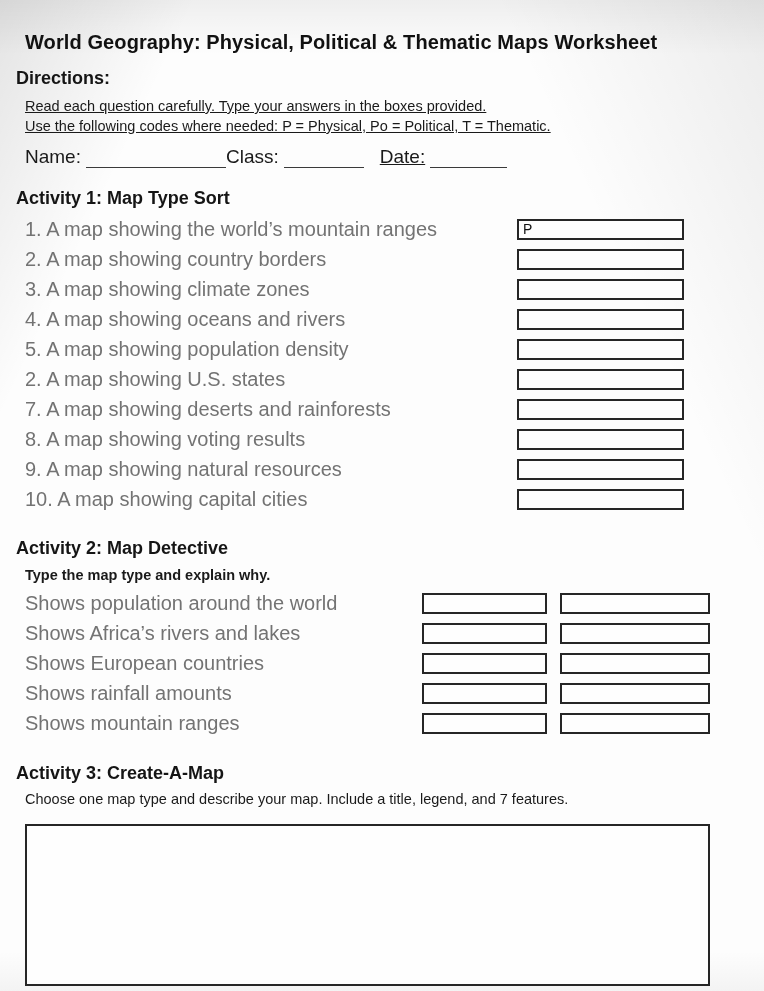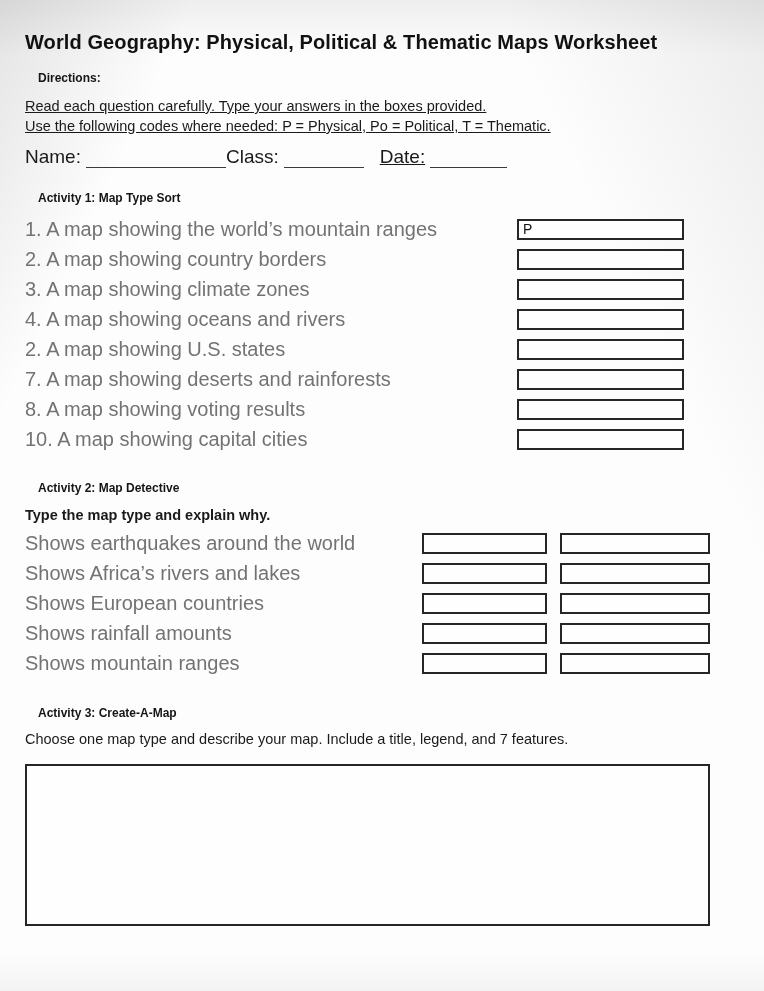--- a/index.html
+++ b/index.html
@@ -18,22 +18,22 @@
 
   .title {
     margin: 30px 25px 0 25px;
     font-size: 20px;
     font-weight: bold;
     line-height: 25px;
     letter-spacing: 0.1px;
     color: #111;
   }
   .h2 {
-    margin: 0 38px;
-    font-size: 12px;
+    margin: 0 16px;
+    font-size: 18px;
     font-weight: bold;
     line-height: 15px;
     color: #151515;
   }
   .directions-heading { margin-top: 16px; }
   .directions-text {
     margin: 10px 25px 0 25px;
     font-size: 14.5px;
     line-height: 20px;
   }
@@ -140,42 +140,50 @@
     </div>
     <div class="row">
       <span class="row-label">3. A map showing climate zones</span>
       <input class="answer-box a1-box" type="text" style="">
     </div>
     <div class="row">
       <span class="row-label">4. A map showing oceans and rivers</span>
       <input class="answer-box a1-box" type="text" style="">
     </div>
     <div class="row">
+      <span class="row-label">5. A map showing population density</span>
+      <input class="answer-box a1-box" type="text" style="">
+    </div>
+    <div class="row">
       <span class="row-label">2. A map showing U.S. states</span>
       <input class="answer-box a1-box" type="text" style="">
     </div>
     <div class="row">
       <span class="row-label">7. A map showing deserts and rainforests</span>
       <input class="answer-box a1-box" type="text" style="">
     </div>
     <div class="row">
       <span class="row-label">8. A map showing voting results</span>
+      <input class="answer-box a1-box" type="text" style="">
+    </div>
+    <div class="row">
+      <span class="row-label">9. A map showing natural resources</span>
       <input class="answer-box a1-box" type="text" style="">
     </div>
     <div class="row">
       <span class="row-label">10. A map showing capital cities</span>
       <input class="answer-box a1-box" type="text" style="">
     </div>
   </div>
 
   <h2 class="h2 a2-heading">Activity 2: Map Detective</h2>
   <div class="a2-instruction">Type the map type and explain why.</div>
   <div class="a2-rows">
     <div class="row">
-      <span class="row-label">Shows earthquakes around the world</span>
+      <span class="row-label">Shows population around the world</span>
       <input class="answer-box a2-box-type" type="text" style="">
       <input class="answer-box a2-box-why" type="text" style="">
     </div>
     <div class="row">
       <span class="row-label">Shows Africa’s rivers and lakes</span>
       <input class="answer-box a2-box-type" type="text" style="">
       <input class="answer-box a2-box-why" type="text" style="">
     </div>
     <div class="row">
       <span class="row-label">Shows European countries</span>

